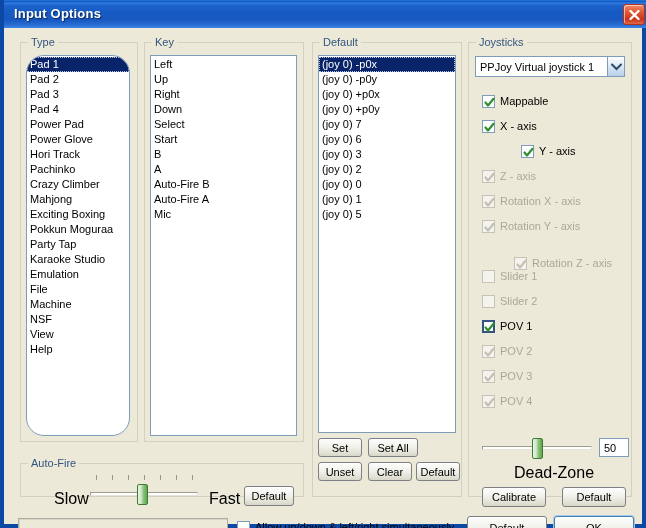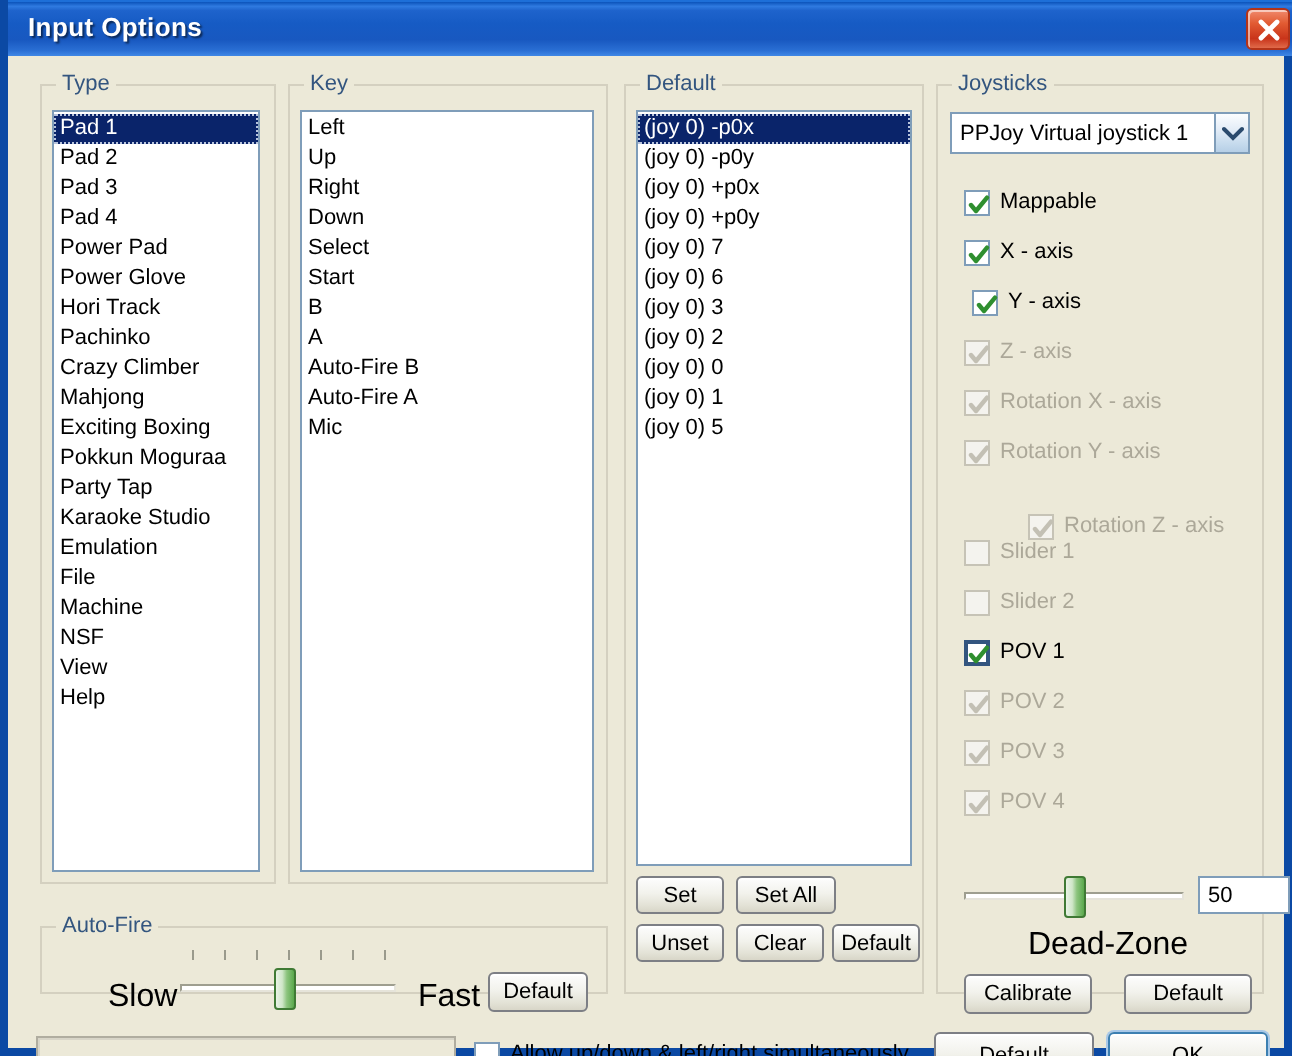--- a/index.html
+++ b/index.html
@@ -254,21 +254,21 @@
         </svg>
       </span>
     </div>
   </div>
 
   <div class="client">
 
     <div class="group" style="left:16px; top:14px; width:118px; height:400px;">
       <div class="group-label">Type</div>
     </div>
-    <div class="listbox" style="left:22px; top:27px; width:104px; height:381px;" id="type-list">
+    <div class="listbox" style="left:22px; top:27px; width:104px; height:381px;border-radius:18px;" id="type-list">
         <div class="item selected dotted">Pad 1</div>
         <div class="item">Pad 2</div>
         <div class="item">Pad 3</div>
         <div class="item">Pad 4</div>
         <div class="item">Power Pad</div>
         <div class="item">Power Glove</div>
         <div class="item">Hori Track</div>
         <div class="item">Pachinko</div>
         <div class="item">Crazy Climber</div>
         <div class="item">Mahjong</div>
@@ -347,21 +347,21 @@
           <span class="lbl">Mappable</span>
         </div>
         <div class="chk" style="left: 478px; top: 91px;">
           <span class="box">
             <svg width="11" height="11" viewBox="0 0 11 11">
               <path d="M1.5 5.5 L4 8.5 L9.5 1.8" stroke="#2f8f2f" stroke-width="2.2" fill="none" stroke-linecap="round" stroke-linejoin="round"></path>
             </svg>
           </span>
           <span class="lbl">X - axis</span>
         </div>
-        <div class="chk" style="left: 462px; top: 116px; padding-left: 20px;">
+        <div class="chk" style="left: 497px; top: 116px; padding-left: 20px;">
           <span class="box">
             <svg width="11" height="11" viewBox="0 0 11 11">
               <path d="M1.5 5.5 L4 8.5 L9.5 1.8" stroke="#2f8f2f" stroke-width="2.2" fill="none" stroke-linecap="round" stroke-linejoin="round"></path>
             </svg>
           </span>
           <span class="lbl">Y - axis</span>
         </div>
         <div class="chk disabled" style="left: 478px; top: 141px;">
           <span class="box">
             <svg width="11" height="11" viewBox="0 0 11 11">
@@ -431,21 +431,21 @@
             <svg width="11" height="11" viewBox="0 0 11 11">
               <path d="M1.5 5.5 L4 8.5 L9.5 1.8" stroke="#c3c0b4" stroke-width="2.2" fill="none" stroke-linecap="round" stroke-linejoin="round"></path>
             </svg>
           </span>
           <span class="lbl">POV 4</span>
         </div>
       </div>
 
     <div class="slider-track" style="left:478px; top:418px; width:110px;"></div>
     <div class="slider-thumb" id="deadzone-thumb" style="top: 410px; left: 527.5px;"></div>
-    <div class="num-field" style="left:595px; top:410px; width:46px; height:19px;">50</div>
+    <div class="num-field" style="left:595px; top:410px; width:30px; height:19px;">50</div>
     <div class="static-label" style="left:510px; top:436px;">Dead-Zone</div>
 
     <div class="btn" style="left:478px; top:459px; width:64px; height:20px;">Calibrate</div>
     <div class="btn" style="left:558px; top:459px; width:64px; height:20px;">Default</div>
 
     <div class="group" style="left:16px; top:435px; width:284px; height:34px;">
       <div class="group-label">Auto-Fire</div>
     </div>
     <div class="static-label" style="left:50px; top:462px;">Slow</div>
     <div class="slider-ticks" id="af-ticks" style="left:86px; top:447px; width:108px;">

